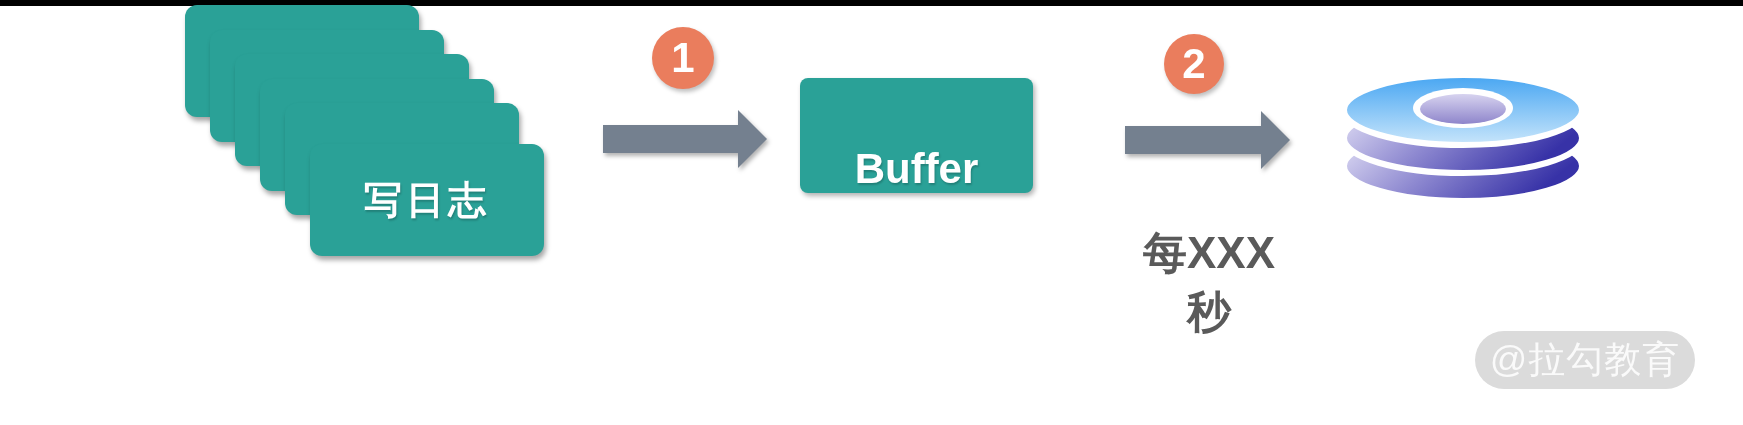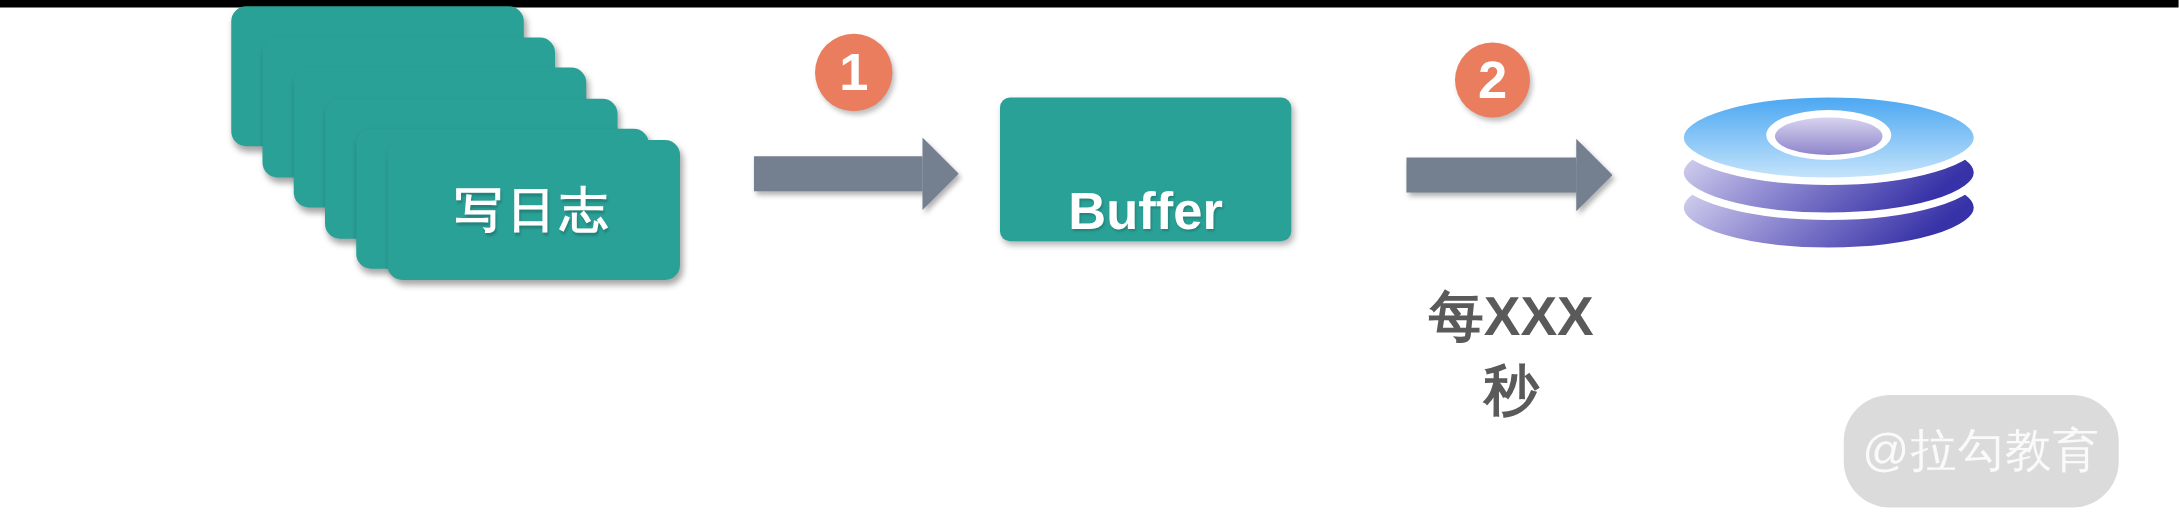--- a/index.html
+++ b/index.html
@@ -84,22 +84,22 @@
     left: 1123px; top: 224px;
     width: 172px;
     text-align: center;
     color: var(--caption, #5A5A5A);
     font-size: 44px;
     font-weight: bold;
   }
 
   
   .watermark-badge {
-    left: 1475px; top: 316px;
-    width: 220px; height: 90px;
+    left: 1475px; top: 331px;
+    width: 220px; height: 58px;
     background: var(--wm-bg, #DBDBDB);
     border-radius: 37px;
     display: flex;
     align-items: center;
     justify-content: center;
   }
   .watermark-text {
     color: rgba(255,255,255,0.85);
     font-size: 37px;
     letter-spacing: 1px;
@@ -109,21 +109,21 @@
 <body>
 
 <div class="abs top-bar"></div>
 
 <div class="abs" style="left:0;top:0;width:1743px;height:425px;">
     <div class="log-card" style="left: 185px; top: 5px; background: rgb(42, 161, 151);"></div>
     <div class="log-card" style="left: 210px; top: 29.6px; background: rgb(42, 161, 151);"></div>
     <div class="log-card" style="left: 235px; top: 54.2px; background: rgb(42, 161, 151);"></div>
     <div class="log-card" style="left: 260px; top: 78.8px; background: rgb(42, 161, 151);"></div>
     <div class="log-card" style="left: 285px; top: 103.4px; background: rgb(42, 161, 151);"></div>
-    <div class="log-card" style="left: 310px; top: 112px; background: rgb(42, 161, 151);">
+    <div class="log-card" style="left: 310px; top: 144px; background: rgb(42, 161, 151);">
       <span class="log-card-label">写日志</span>
     </div>
   </div>
 
 <div class="abs step-badge" style="left:652px;top:27px;">
   <span>1</span>
 </div>
 
 <svg class="abs arrow-svg" style="left:603px;top:109px;" width="164" height="60" viewBox="0 0 164 60">
   <rect x="0" y="16" width="135" height="28" fill="currentColor"></rect>

